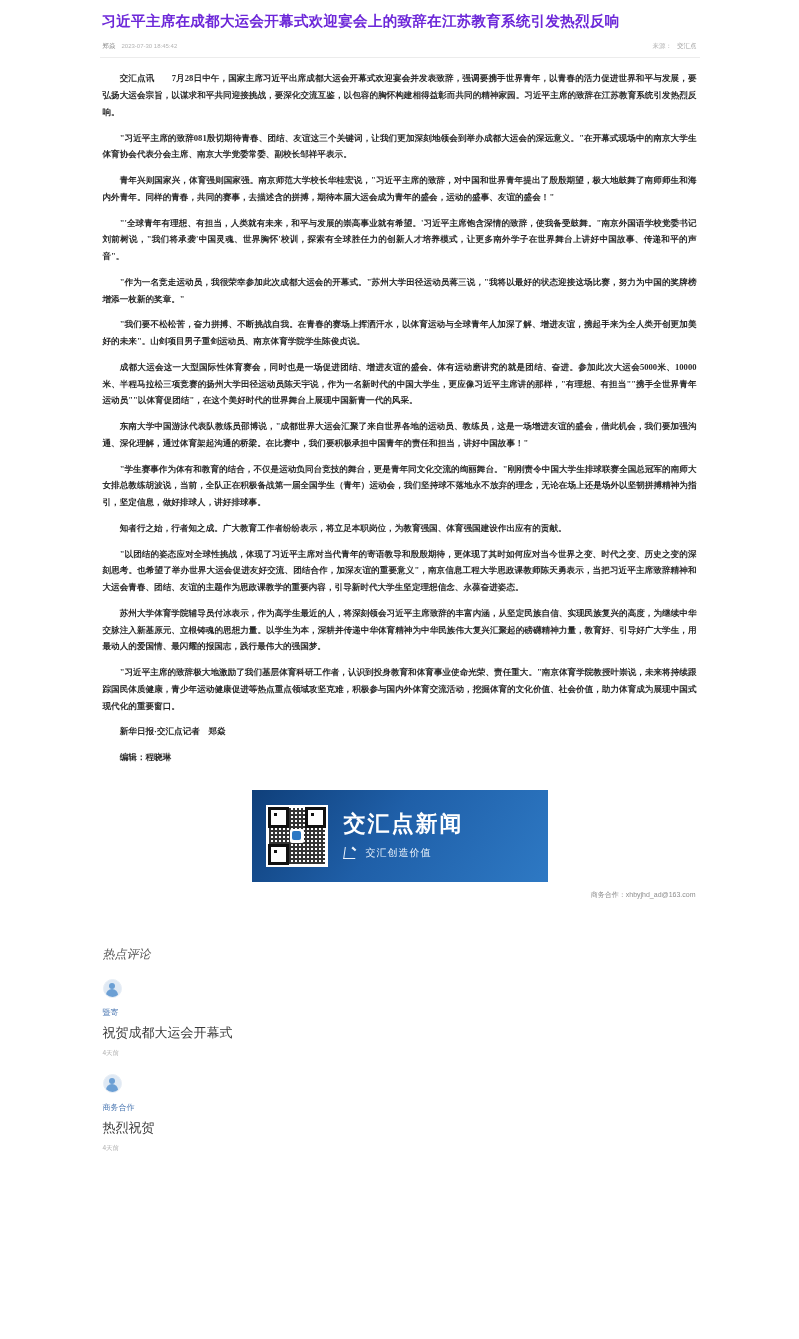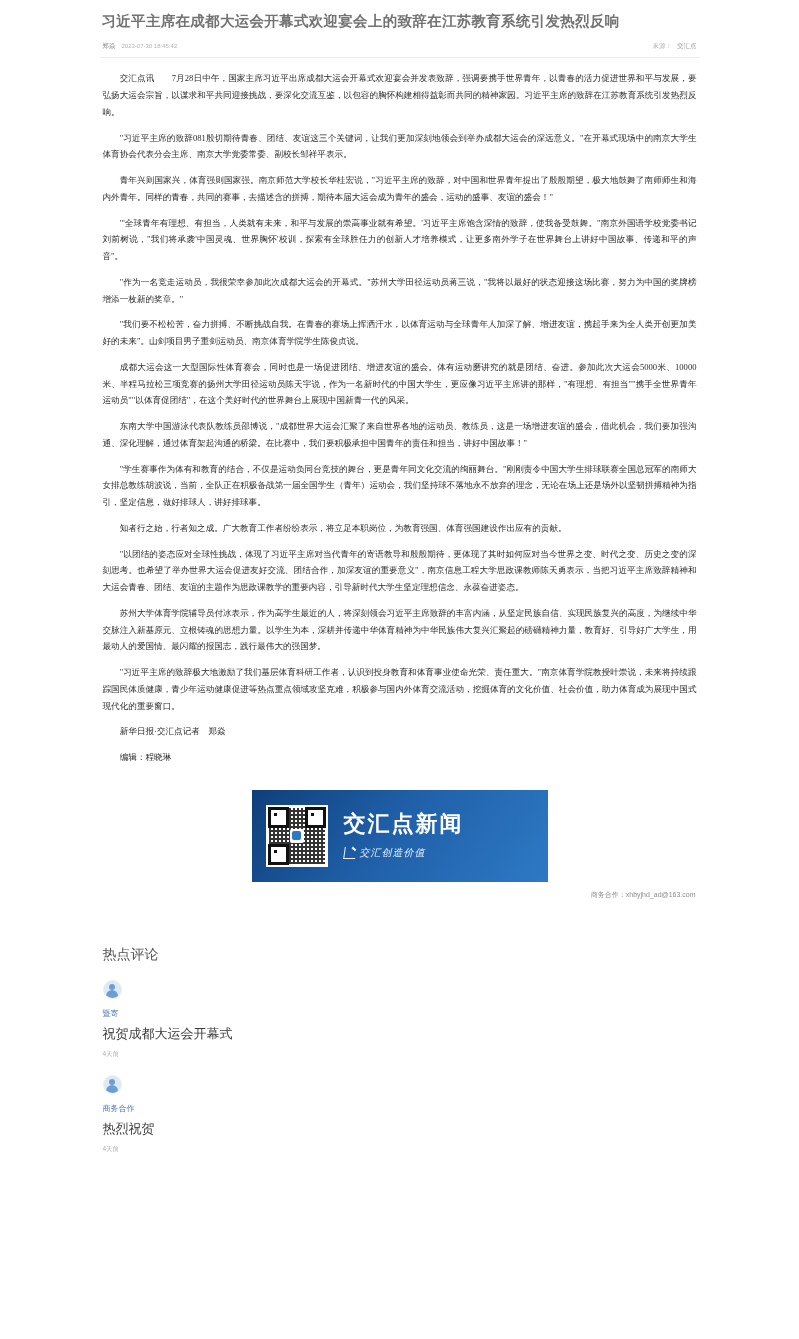--- a/index.html
+++ b/index.html
@@ -21,21 +21,21 @@
   .article {
     width: 600px;
     margin: 0 auto;
     padding-top: 10px;
   }
   .headline {
     font-family: "Liberation Serif", serif;
     font-size: 14.5px;
     font-weight: bold;
     line-height: 1.55;
-    color: #737373;
+    color: #6d28d9;
     letter-spacing: 0.3px;
     margin: 0 0 10px 0;
     padding: 0 2px;
   }
   .meta-row {
     display: flex;
     justify-content: space-between;
     align-items: center;
     font-size: 6.5px;
     color: #9a9a9a;
@@ -68,20 +68,21 @@
   }
   .body-text p {
     font-family: "Liberation Serif", serif;
     font-size: 8.6px;
     line-height: 1.95;
     color: #2b2b2b;
     margin: 0 0 9px 0;
     text-align: justify;
     text-indent: 2em;
     padding: 0 3px;
+    font-weight: bold;
   }
   .signature {
     text-indent: 2em;
   }
   .editor {
     text-indent: 2em;
     color: #555;
   }
   .promo {
     width: 296px;
@@ -156,26 +157,25 @@
   .promo-title {
     font-family: "Liberation Serif", serif;
     font-size: 22px;
     font-weight: bold;
     letter-spacing: 2px;
     line-height: 1.1;
   }
   .promo-sub {
     display: flex;
     align-items: center;
-    gap: 4px;
+    gap: 10px;
     margin-top: 9px;
     font-size: 10px;
     letter-spacing: 1px;
     color: #eaf2fb;
-    font-style: italic;
   }
   .promo-mark {
     display: inline-block;
     width: 11px;
     height: 11px;
     border-left: 1.5px solid #eaf2fb;
     border-bottom: 1.5px solid #eaf2fb;
     transform: skewX(-8deg);
     position: relative;
   }
@@ -197,24 +197,25 @@
     color: #8d8d8d;
     padding-right: 4px;
     box-sizing: border-box;
   }
   .comments {
     width: 600px;
     margin: 46px auto 0 auto;
     padding-bottom: 30px;
   }
   .comments-title {
-    font-size: 14px;
+    font-size: 12px;
     color: #555;
     padding: 0 3px 10px 3px;
     font-weight: normal;
+    font-style: italic;
   }
   .comment {
     display: flex;
     gap: 9px;
     padding: 6px 3px 10px 3px;
     flex-direction: column;
   }
   .avatar {
     width: 17px;
     height: 17px;

